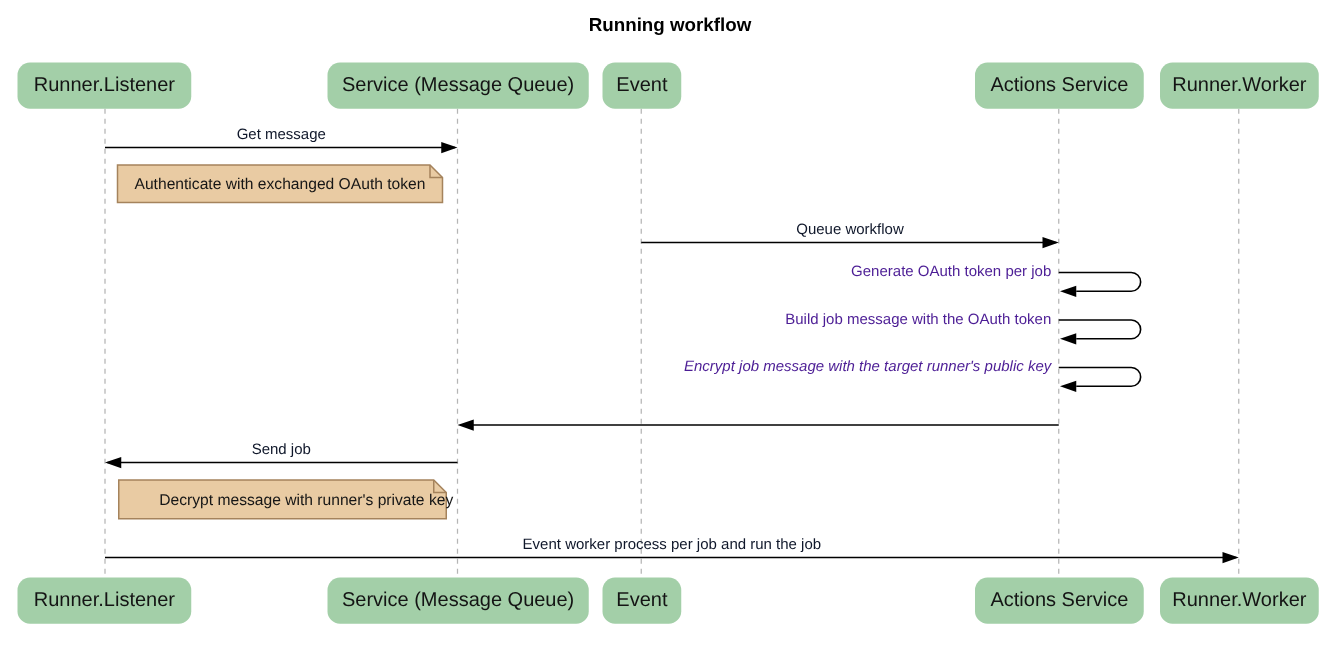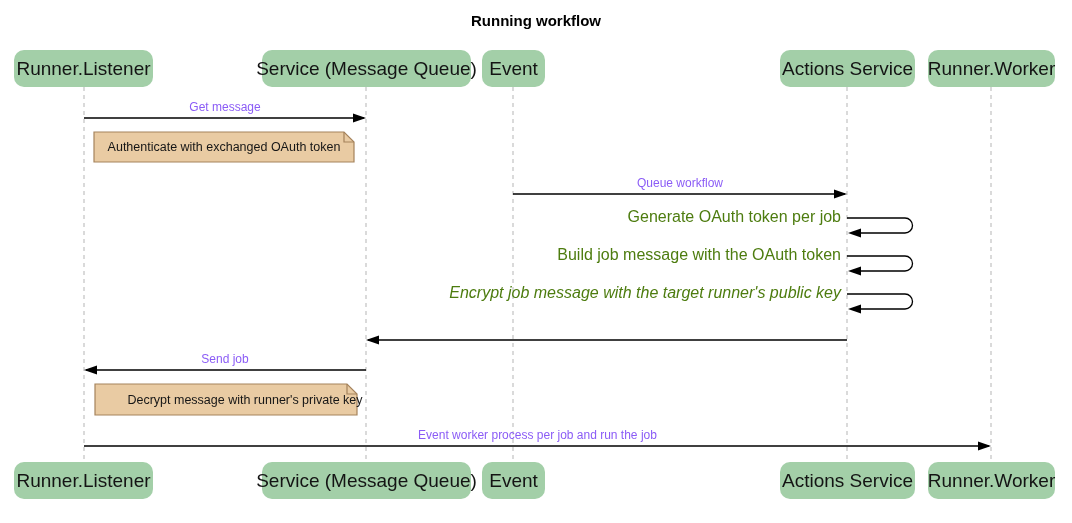--- a/index.html
+++ b/index.html
@@ -32,36 +32,36 @@
     font-weight: bold;
     color: #000000;
   }
   .participant {
     position: absolute;
     background: #A3CFA8;
     border-radius: 10px;
     display: flex;
     align-items: center;
     justify-content: center;
-    font-size: 19px;
+    font-size: 16px;
     color: #141414;
     white-space: nowrap;
     box-sizing: border-box;
   }
   .msg-label {
     position: absolute;
     font-size: 12px;
-    color: #8b5cf6;
+    color: #0f172a;
     white-space: nowrap;
     transform: translate(-50%, -100%);
   }
   .loop-label {
     position: absolute;
-    font-size: 16px;
-    color: #4d7c0f;
+    font-size: 12px;
+    color: #4c1d95;
     white-space: nowrap;
     transform: translate(-100%, -50%);
   }
   .note-text {
     position: absolute;
     display: flex;
     align-items: center;
     justify-content: center;
     font-size: 12.5px;
     color: #161616;

